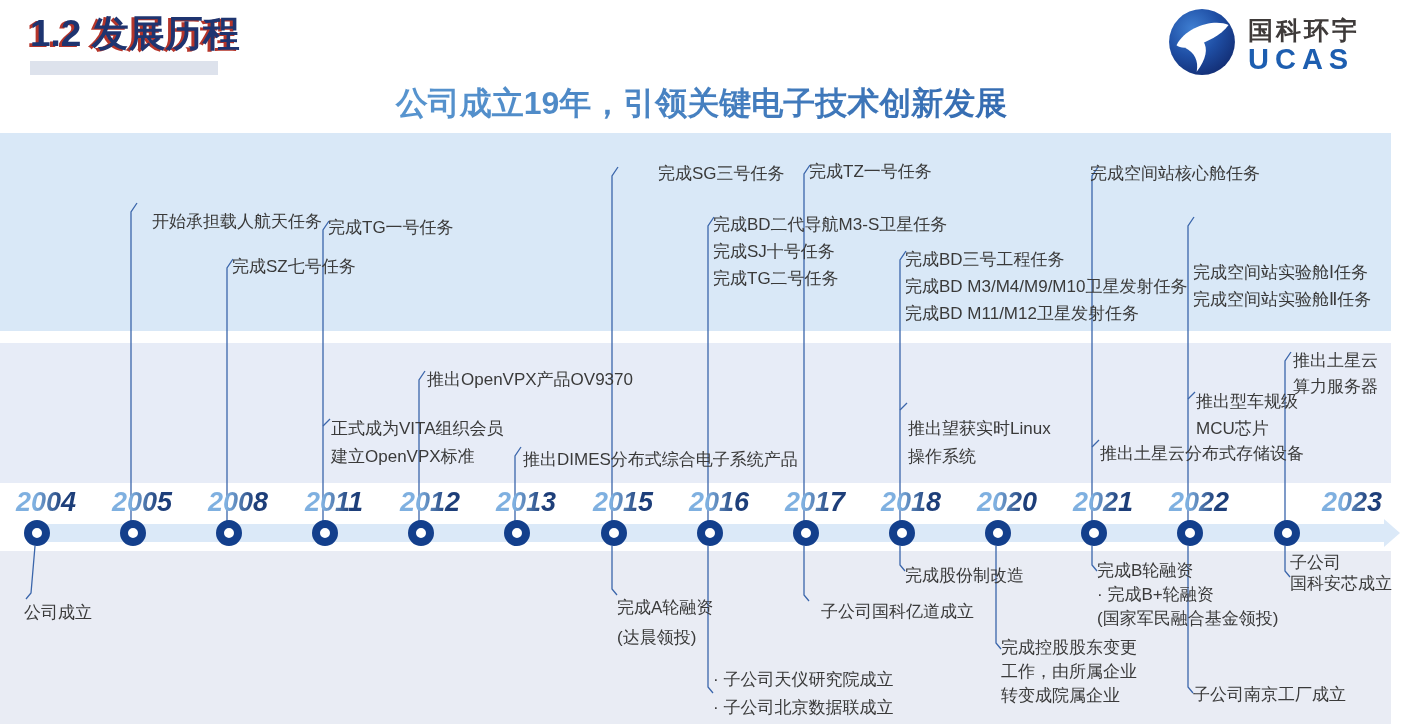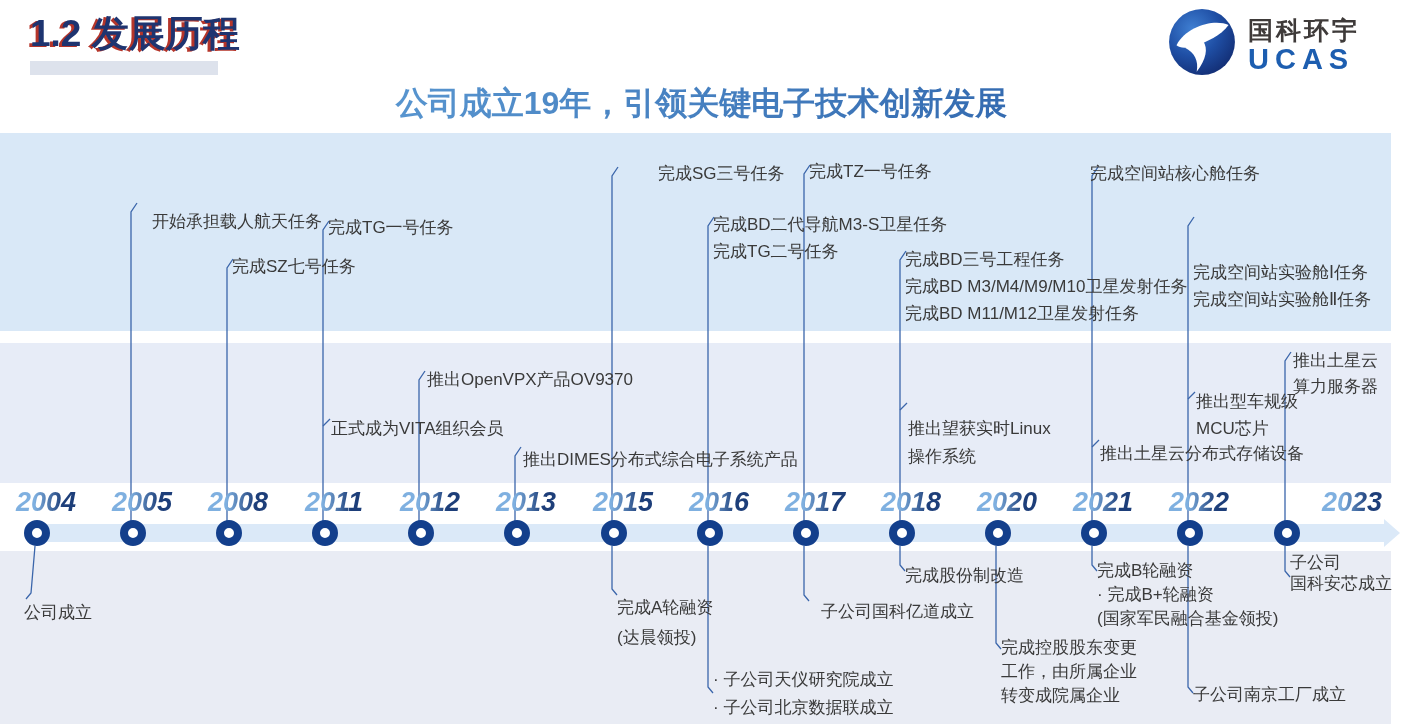--- a/index.html
+++ b/index.html
@@ -122,20 +122,21 @@
       <div class="ann" style="left: 232px; top: 253px; line-height: 27px;">
         <div>完成SZ七号任务</div>
       </div>
       <div class="year-label" style="left: 286px;">2011</div>
       <div class="marker" style="left: 312px;"></div>
       <div class="ann" style="left: 328px; top: 214px; line-height: 27px;">
         <div>完成TG一号任务</div>
       </div>
       <div class="ann" style="left: 331px; top: 415px; line-height: 28px;">
         <div>正式成为VITA组织会员</div>
+        <div>建立OpenVPX标准</div>
       </div>
       <div class="year-label" style="left: 382px;">2012</div>
       <div class="marker" style="left: 408px;"></div>
       <div class="ann" style="left: 427px; top: 366px; line-height: 27px;">
         <div>推出OpenVPX产品OV9370</div>
       </div>
       <div class="year-label" style="left: 478px;">2013</div>
       <div class="marker" style="left: 504px;"></div>
       <div class="ann" style="left: 523px; top: 446px; line-height: 27px;">
         <div>推出DIMES分布式综合电子系统产品</div>
@@ -146,20 +147,21 @@
         <div>完成SG三号任务</div>
       </div>
       <div class="ann" style="left: 617px; top: 593px; line-height: 30px;">
         <div>完成A轮融资</div>
         <div>(达晨领投)</div>
       </div>
       <div class="year-label" style="left: 671px;">2016</div>
       <div class="marker" style="left: 697px;"></div>
       <div class="ann" style="left: 713px; top: 211px; line-height: 27px;">
         <div>完成BD二代导航M3-S卫星任务</div>
+        <div>完成SJ十号任务</div>
         <div>完成TG二号任务</div>
       </div>
       <div class="ann" style="left: 713px; top: 666px; line-height: 28px;">
         <div>· 子公司天仪研究院成立</div>
         <div>· 子公司北京数据联成立</div>
       </div>
       <div class="year-label" style="left: 767px;">2017</div>
       <div class="marker" style="left: 793px;"></div>
       <div class="ann" style="left: 809px; top: 158px; line-height: 27px;">
         <div>完成TZ一号任务</div>

